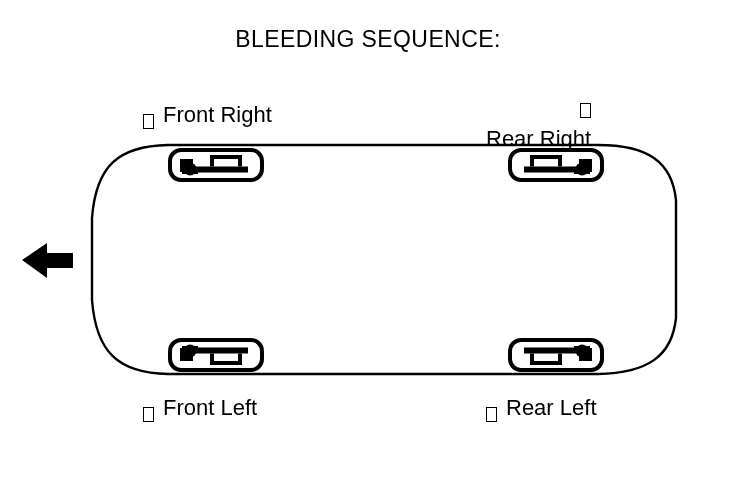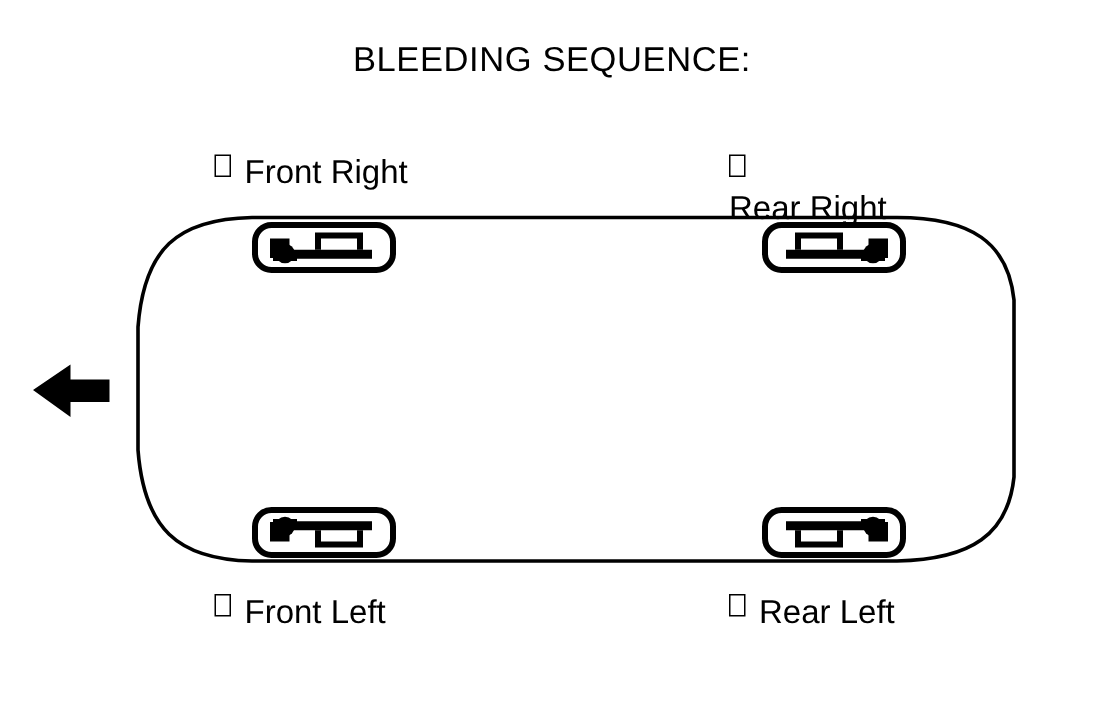--- a/index.html
+++ b/index.html
@@ -38,21 +38,21 @@
   }
 
   
   .corner-label {
     position: absolute;
     font-size: 22px;
     font-weight: 400;
     color: #000000;
     white-space: nowrap;
     display: flex;
-    align-items: flex-start;
+    align-items: flex-end;
     gap: 9px;
   }
   .label-box {
     display: inline-block;
     width: 11px;
     height: 15px;
     border: 1.5px solid #000000;
     box-sizing: border-box;
     flex: 0 0 auto;
     position: relative;

